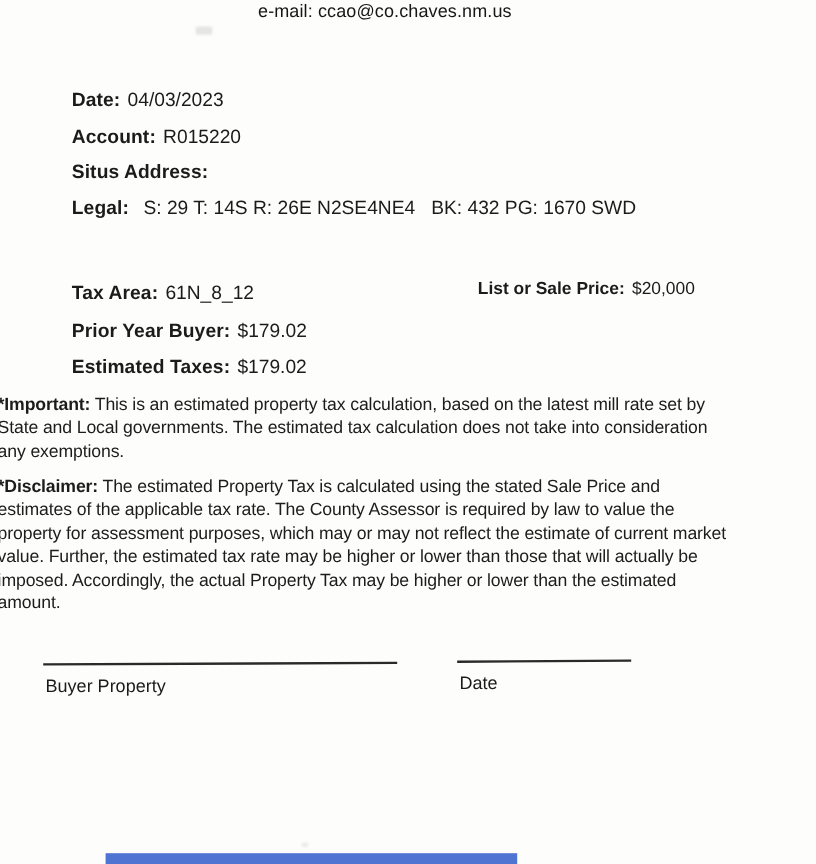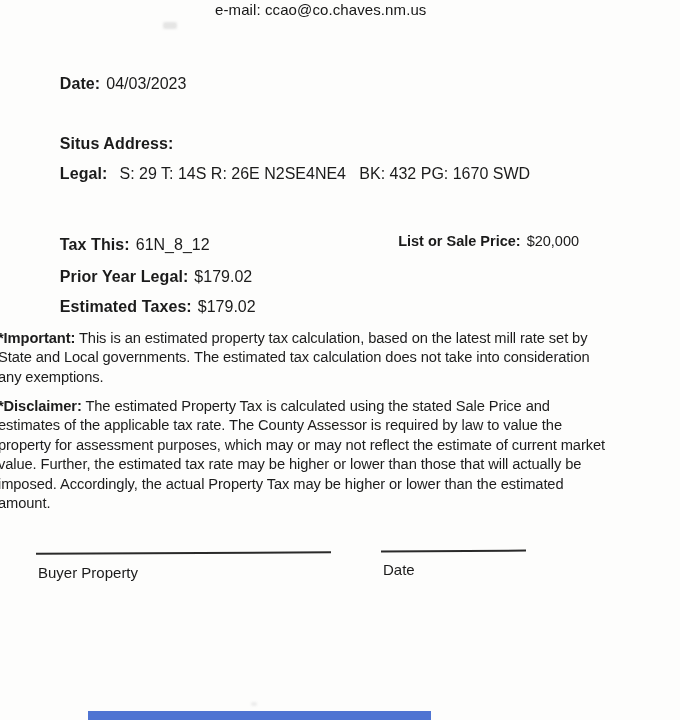--- a/index.html
+++ b/index.html
@@ -114,39 +114,42 @@
 <div class="page">
 
   <div class="email-line">e-mail: ccao@co.chaves.nm.us</div>
 
   <div class="scan-smudge smudge-1"></div>
 
   <div class="field-row row-date">
     <b>Date:</b><span class="val">04/03/2023</span>
   </div>
 
+  <div class="field-row row-account">
+    <b>Account:</b><span class="val">R015220</span>
+  </div>
 
   <div class="field-row row-situs">
     <b>Situs Address:</b><span class="val"></span>
   </div>
 
   <div class="field-row row-legal">
     <b>Legal:</b><span class="val">S: 29 T: 14S R: 26E N2SE4NE4   BK: 432 PG: 1670 SWD</span>
   </div>
 
   <div class="field-row row-taxarea">
-    <b>Tax This:</b><span class="val">61N_8_12</span>
+    <b>Tax Area:</b><span class="val">61N_8_12</span>
   </div>
 
   <div class="list-price">
     <b>List or Sale Price:</b><span class="val" style="margin-left:6px">$20,000</span>
   </div>
 
   <div class="field-row row-prior">
-    <b>Prior Year Legal:</b><span class="val">$179.02</span>
+    <b>Prior Year Buyer:</b><span class="val">$179.02</span>
   </div>
 
   <div class="field-row row-est">
     <b>Estimated Taxes:</b><span class="val">$179.02</span>
   </div>
 
   <div class="para para-important">
     <b>*Important:</b><span> This is an estimated property tax calculation, based on the latest mill rate set by
 State and Local governments. The estimated tax calculation does not take into consideration
 any exemptions.</span>

